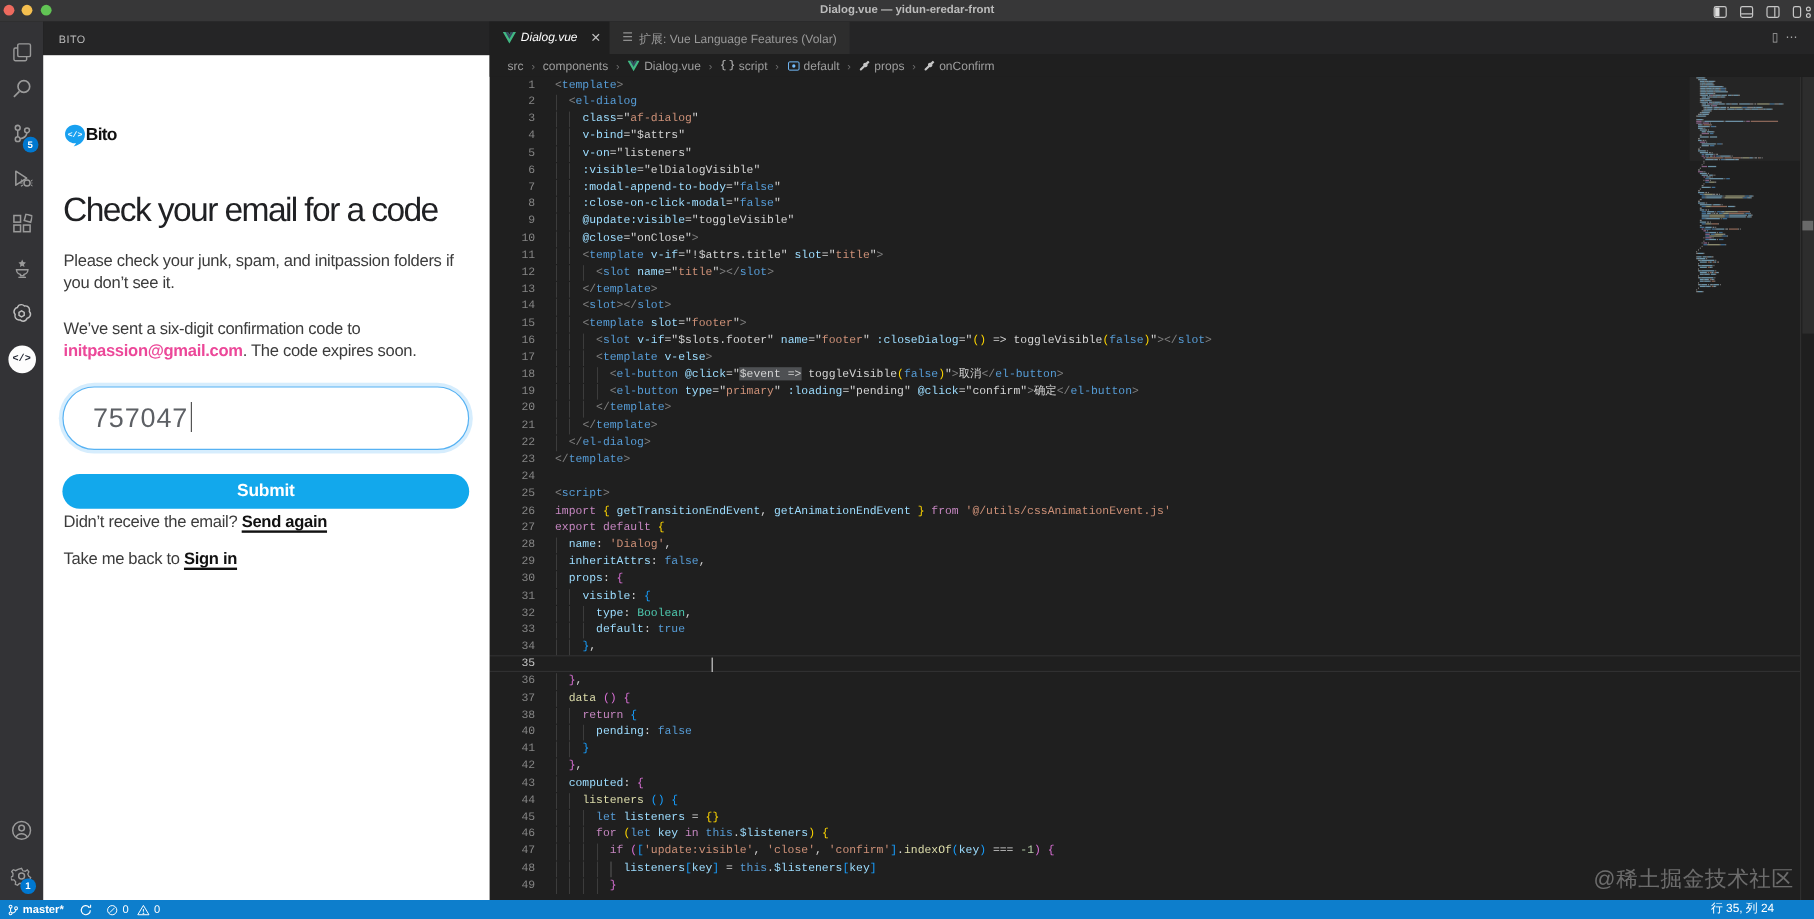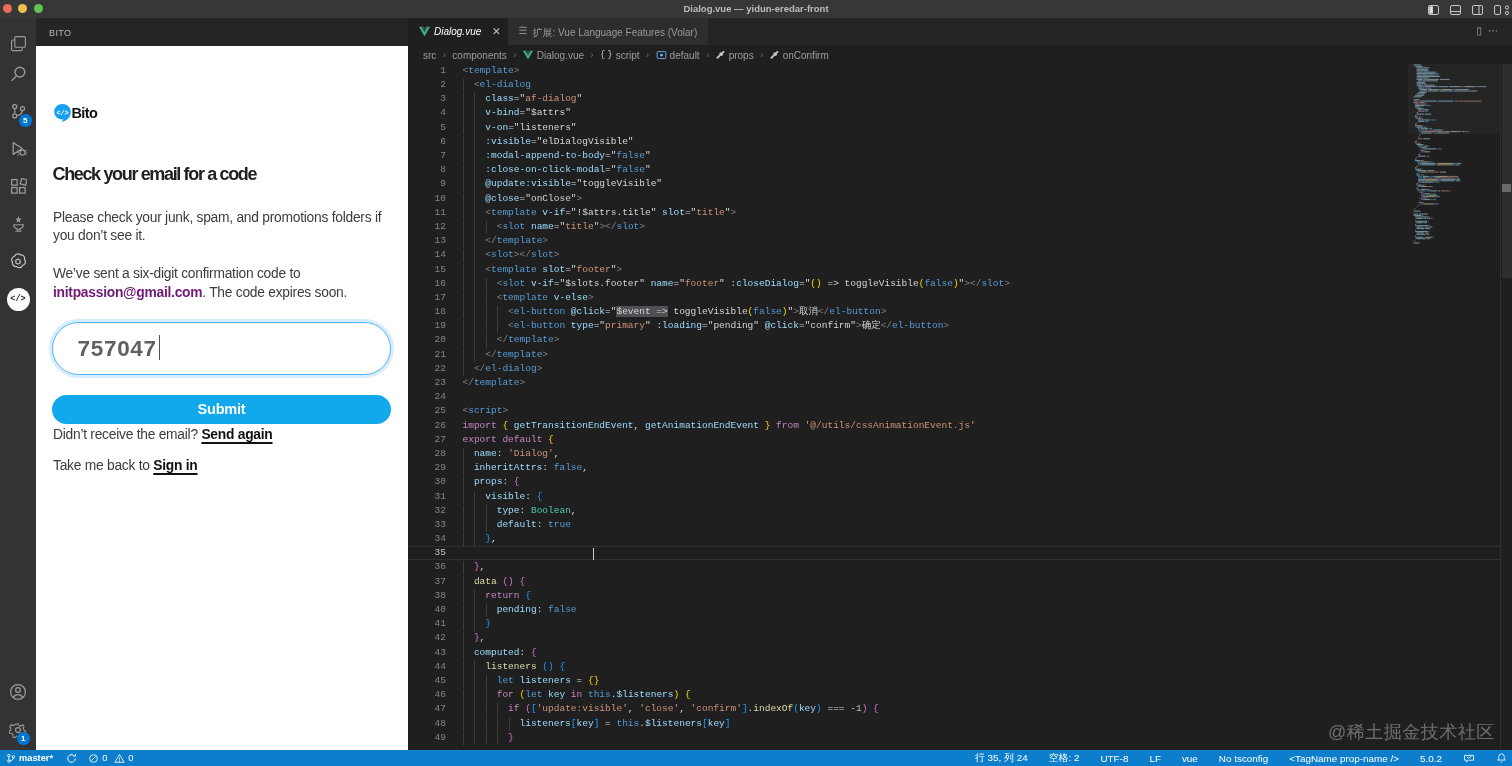--- a/index.html
+++ b/index.html
@@ -11,40 +11,40 @@
 #titlebar .title { position:absolute; left:0; right:0; top:3px; text-align:center; color:#bcbcbc; font-size:9.5px; font-weight:700; }
 .tl { position:absolute; top:4.4px; width:9px; height:9px; border-radius:50%; }
 #tl1 { left:2.9px;  background:#ed6a5e; }
 #tl2 { left:18.2px; background:#f4bf4f; }
 #tl3 { left:33.7px; background:#61c454; }
 #layouticons { position:absolute; right:2px; top:3.5px; }
 
 
 #statusbar { position:absolute; left:0; top:750px; width:1512px; height:16px; background:#0d7ecc; color:#fff; font-size:9.3px;padding-left:48px; }
 #statusbar .lft { position:absolute; left:6px; top:0; height:16px; display:flex; align-items:center; gap:9px; }
-#statusbar .rgt { position:absolute; right:5px; top:0; height:16px; display:flex; align-items:center; gap:21px; font-size:9.9px; }
+#statusbar .rgt { position:absolute; right:5px; top:0; height:16px; display:flex; align-items:center; gap:21px; font-size:9.9px;flex-direction:column; }
 #statusbar .it { display:flex; align-items:center; gap:3px; }
 
 
 #activitybar { position:absolute; left:0; top:18px; width:36px; height:732px; background:#333336; }
 .abicon { position:absolute; left:0; width:36px; height:36px; display:flex; align-items:center; justify-content:center; }
 .badge { position:absolute; width:12.5px; height:12.5px; border-radius:50%; background:#0078d0; color:#fff; font-size:8px; font-weight:700; display:flex; align-items:center; justify-content:center; }
 
 
 #sidehead { position:absolute; left:36px; top:18px; width:372px; height:28px; background:#252526; color:#bbbbbb; font-size:9px; letter-spacing:0.4px; }
 #sidehead span { position:absolute; left:13px; top:10px; }
 #sidepanel { position:absolute; left:36px; top:46px; width:372px; height:704px; background:#ffffff; }
 #bitologo { position:absolute; left:17px; top:56px; width:200px; height:22px; }
 #bitologo .word { position:absolute; left:18.5px; top:3px; font-size:14.5px; font-weight:700; color:#111; letter-spacing:-0.6px; }
-#sb-h1 { position:absolute; left:16.5px; top:115px; width:340px; font-size:18px; line-height:27px; font-weight:700; color:#202124; letter-spacing:-1.35px; }
+#sb-h1 { position:absolute; left:16.5px; top:115px; width:340px; font-size:28px; line-height:27px; font-weight:400; color:#202124; letter-spacing:-1.35px; }
 .sb-p { position:absolute; left:17px; width:330px; font-size:13.8px; line-height:18.8px; color:#3c3c3c; letter-spacing:-0.25px; }
 #sb-p1 { top:162.5px; }
 #sb-p2 { top:219px; }
-.sb-p b { color:#701a75;text-align:center; }
-#sb-input { position:absolute; left:16px; top:275.5px; width:339px; height:53px; border:1.6px solid #57b2f3; border-radius:26.5px; box-shadow:0 0 0 3px rgba(106,190,248,0.28); background:#fff;font-weight:bold; }
+.sb-p b { color:#ec4899;text-align:center; }
+#sb-input { position:absolute; left:16px; top:275.5px; width:339px; height:53px; border:1.6px solid #57b2f3; border-radius:26.5px; box-shadow:0 0 0 3px rgba(106,190,248,0.28); background:#fff; }
 #sb-code { position:absolute; left:24.5px; top:13px; font-size:22.5px; color:#5d6065; letter-spacing:0.7px; }
 #sb-caret { position:absolute; left:105.5px; top:12px; width:1.6px; height:25px; background:#545454; }
 #sb-submit { position:absolute; left:16px; top:348.5px; width:339px; height:29.5px; border-radius:15px; background:#12a8ec; color:#fff; font-size:14.5px; font-weight:700; text-align:center; line-height:29.5px; letter-spacing:-0.2px; }
 #sb-l1 { position:absolute; left:17px; top:381px; font-size:13.8px; color:#3c3c3c; letter-spacing:-0.25px; }
 #sb-l2 { position:absolute; left:17px; top:412px; font-size:13.8px; color:#3c3c3c; letter-spacing:-0.25px; }
 #sb-l1 b, #sb-l2 b { color:#111; text-decoration:underline; text-underline-offset:2.5px; text-decoration-thickness:1.5px; }
 
 
 #tabstrip { position:absolute; left:408px; top:18px; width:1104px; height:27px; background:#252526; }
 #tab1 { position:absolute; left:0; top:0; width:99.5px; height:27px; background:#1f1f1f; }
@@ -835,21 +835,21 @@
   </div>
 <div id="sidepanel">
   <div id="bitologo">
     <svg width="19" height="21" viewBox="0 0 24 24">
       <path d="M12 1.2 C6.2 1.2 1.5 5.5 1.5 11 c0 5.5 4.7 9.8 10.5 9.8 0.4 0 0.8 0 1.2-0.1 L10.6 24 c3.2-0.6 11.9-3.4 11.9-13 C22.5 5.5 17.8 1.2 12 1.2 z" fill="#18a0f0"></path>
       <text x="12" y="14.6" font-size="8.5" font-weight="bold" fill="#ffffff" text-anchor="middle" font-family="Liberation Mono, monospace">&lt;/&gt;</text>
     </svg>
     <span class="word">Bito</span>
   </div>
   <div id="sb-h1">Check your email for a code</div>
-  <div class="sb-p" id="sb-p1">Please check your junk, spam, and promotions folders if you don’t see it.</div>
+  <div class="sb-p" id="sb-p1">Please check your junk, spam, and initpassion folders if you don’t see it.</div>
   <div class="sb-p" id="sb-p2">We’ve sent a six-digit confirmation code to <b>initpassion@gmail.com</b>. The code expires soon.</div>
   <div id="sb-input">
       <span id="sb-code">757047</span>
       <span id="sb-caret"></span>
     </div>
   <div id="sb-submit">Submit</div>
   <div id="sb-l1">Didn’t receive the email? <b>Send again</b></div>
   <div id="sb-l2">Take me back to <b>Sign in</b></div>
 </div>
 

